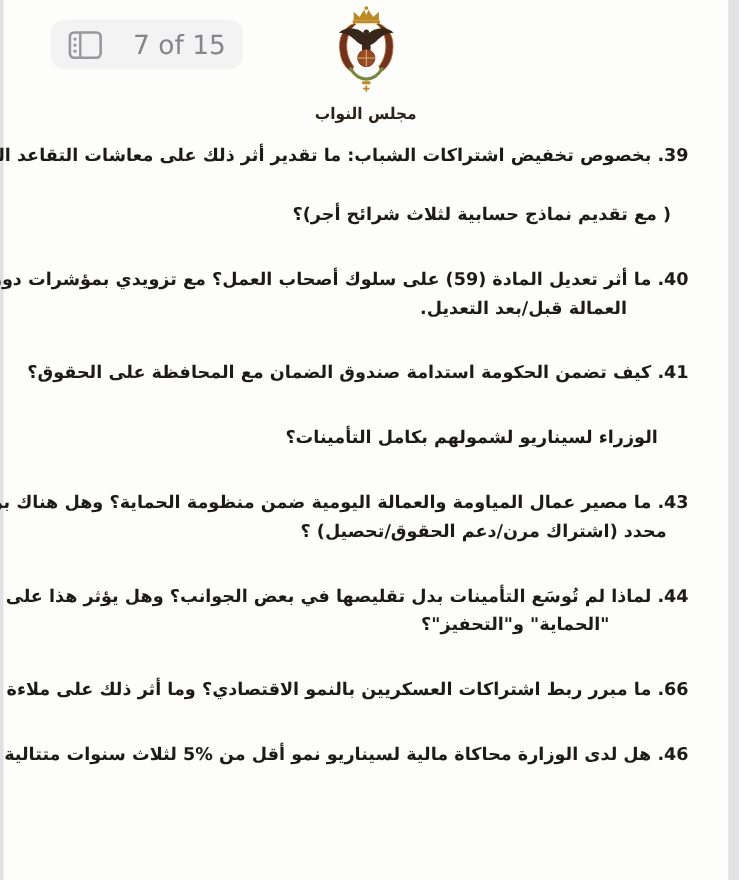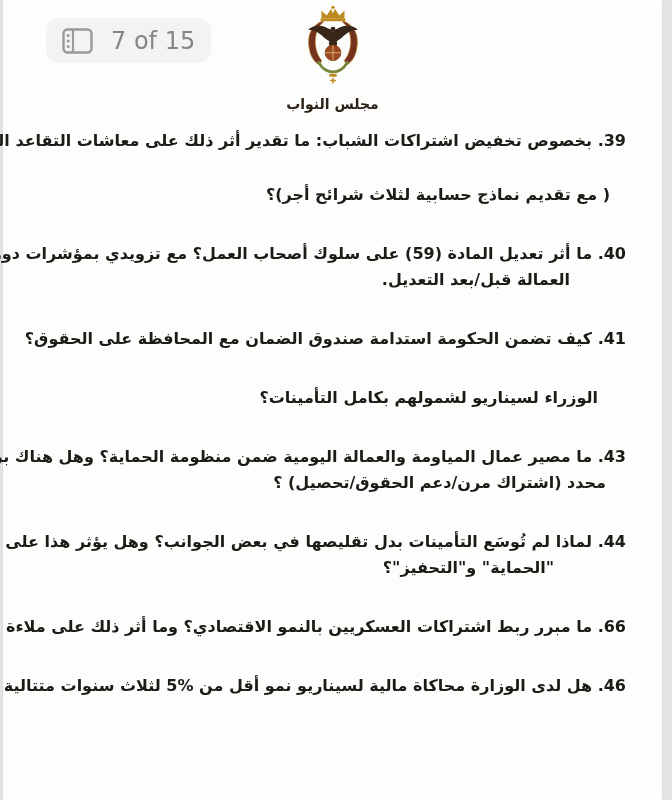--- a/index.html
+++ b/index.html
@@ -42,21 +42,21 @@
   }
   .q{margin-bottom:33px;}
   .q-line{white-space:nowrap;}
   .c16{padding-right:16px;margin-top:28px;}
   .c20{padding-right:20px;}
   .c28{padding-right:28px;}
   .c56{padding-right:56px;}
   .c72{padding-right:72px;}
   .pill{
     position:absolute;left:46px;top:18px;height:45px;
-    display:flex;align-items:center;gap:18px;
+    display:flex;align-items:center;gap:28px;
     padding:0 16px;border-radius:13px;
     background:var(--pill-bg);
     cursor:pointer;z-index:5;
   }
   .pill-label{
     font-size:24px;color:var(--pill-text);
     font-family:"DejaVu Sans",sans-serif;
   }
 </style>
 </head>

